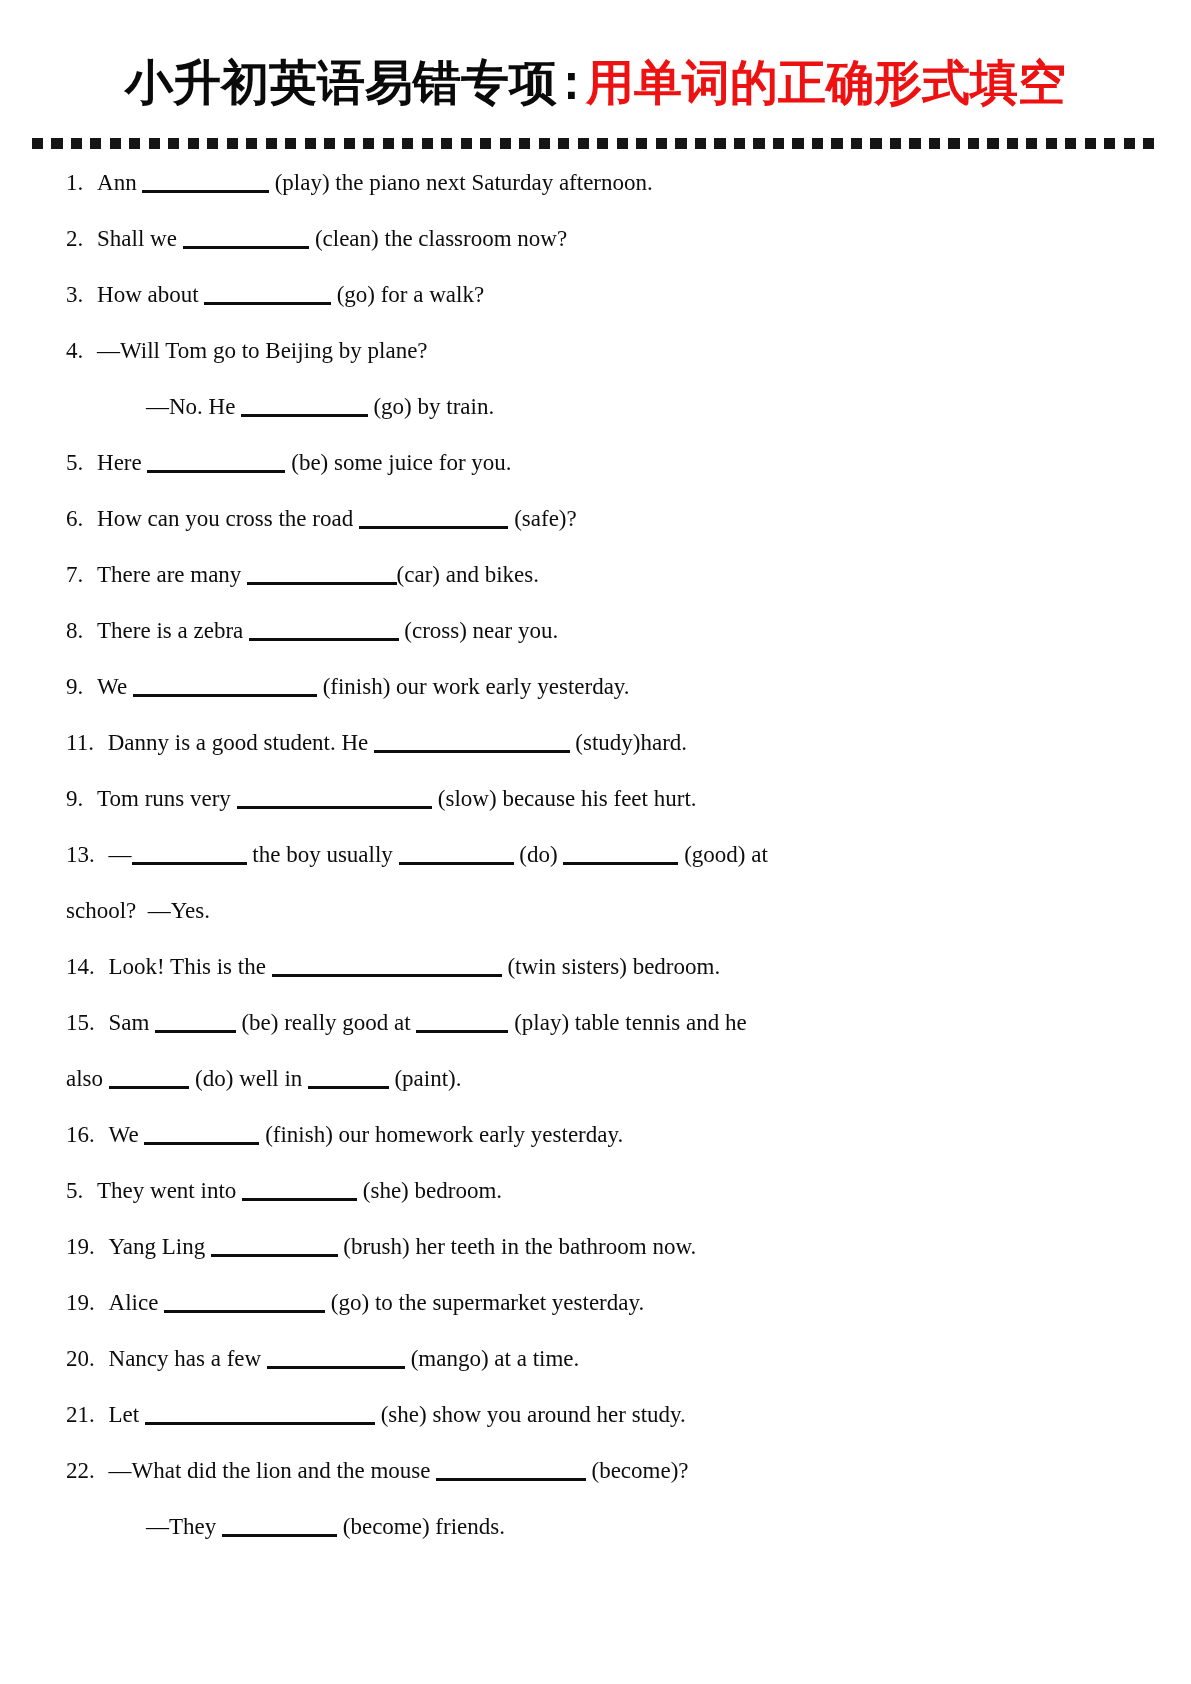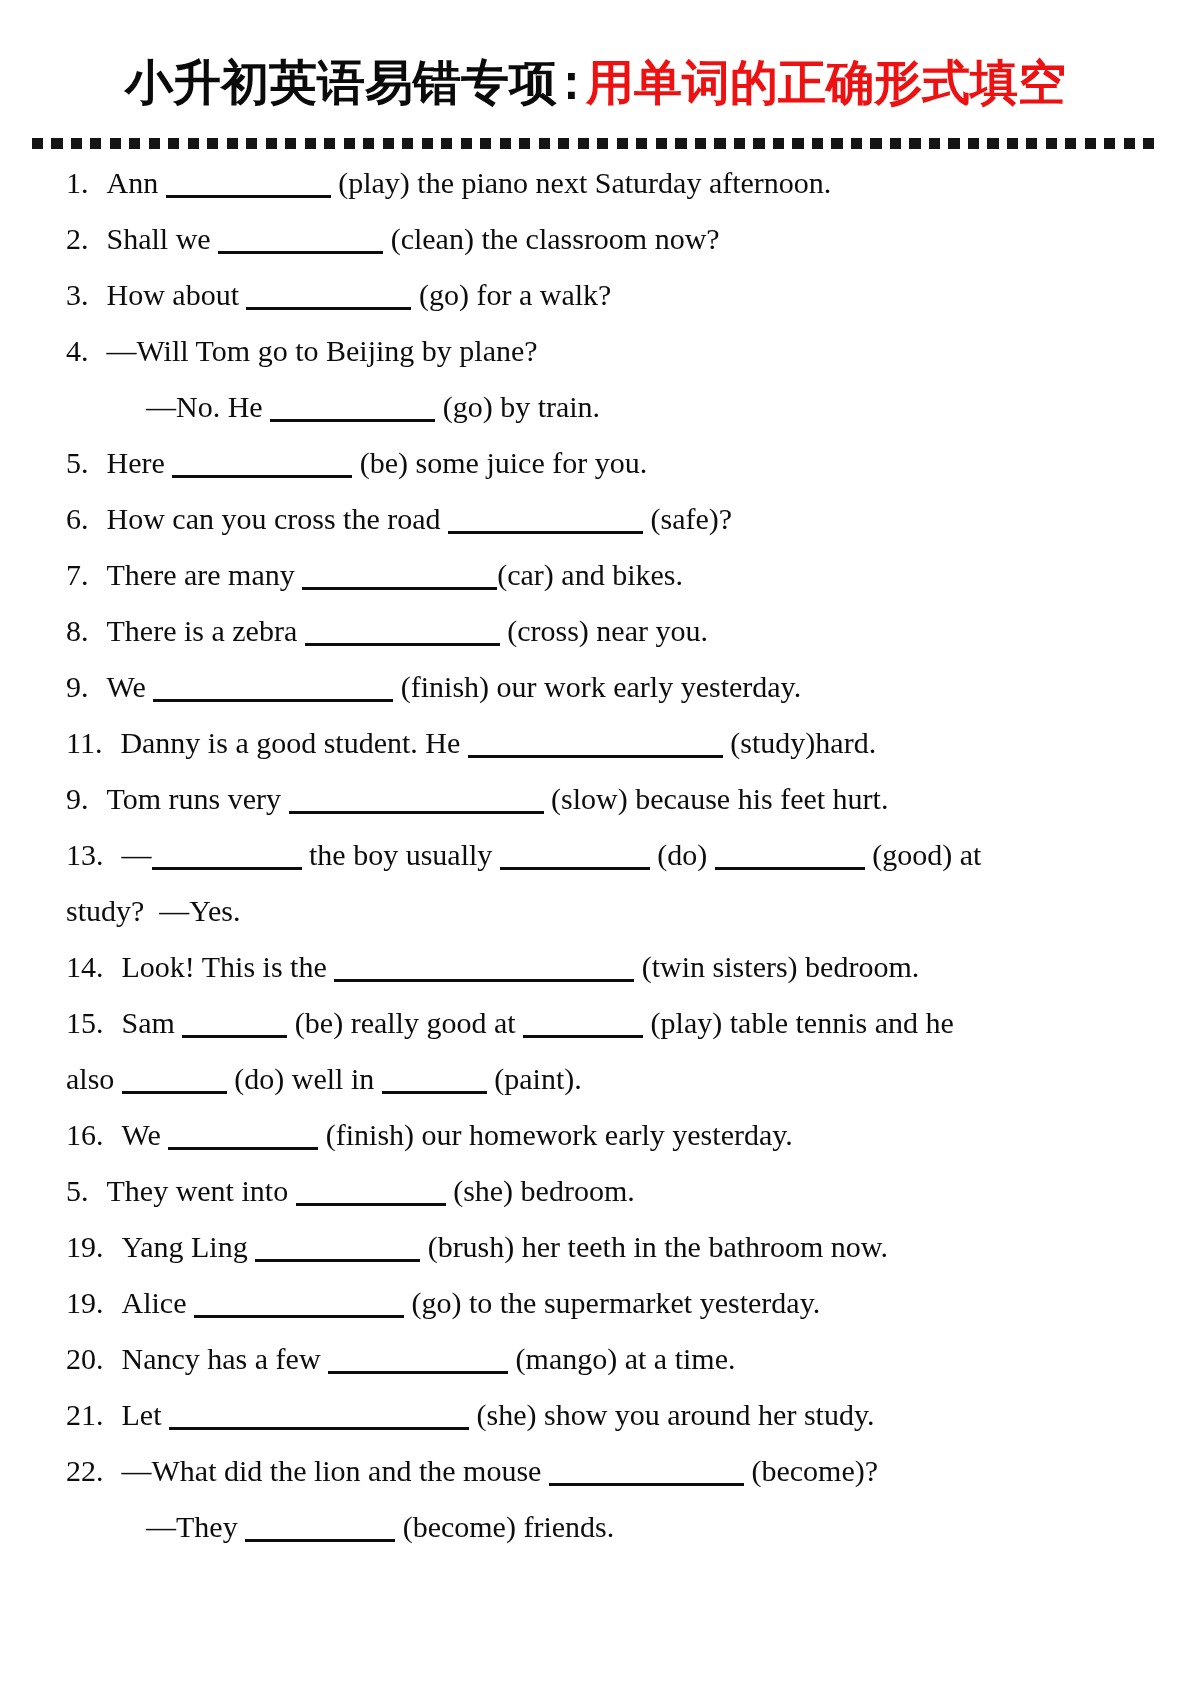--- a/index.html
+++ b/index.html
@@ -23,21 +23,21 @@
     white-space:nowrap;
     color:#0a0a0a;
   }
   .dotted{
     width:1128px;height:11px;
     margin:14px auto 0 auto;
     background:repeating-linear-gradient(90deg,#151515 0 11px,transparent 11px 19.5px);
   }
   .list{
     padding:6px 37px 0 66px;
-    font-size:30px;
+    font-size:23px;
   }
   .line{
     line-height:56px;
     white-space:pre-wrap;
   }
   .line.dialog{padding-left:80px;}
   .line.flush{padding-left:0;}
   .num{margin-right:0.6em;}
   .blank{
     display:inline-block;
@@ -59,21 +59,21 @@
       <div class="line lead"><span class="num">4.</span><span>—Will Tom go to Beijing by plane?</span></div>
       <div class="line dialog"><span>—No. He <span class="blank" style="width: 5.5em;"></span> (go) by train.</span></div>
       <div class="line lead"><span class="num">5.</span><span>Here <span class="blank" style="width: 6em;"></span> (be) some juice for you.</span></div>
       <div class="line lead"><span class="num">6.</span><span>How can you cross the road <span class="blank" style="width: 6.5em;"></span> (safe)?</span></div>
       <div class="line lead"><span class="num">7.</span><span>There are many <span class="blank" style="width: 6.5em;"></span>(car) and bikes.</span></div>
       <div class="line lead"><span class="num">8.</span><span>There is a zebra <span class="blank" style="width: 6.5em;"></span> (cross) near you.</span></div>
       <div class="line lead"><span class="num">9.</span><span>We <span class="blank" style="width: 8em;"></span> (finish) our work early yesterday.</span></div>
       <div class="line lead"><span class="num">11.</span><span>Danny is a good student. He <span class="blank" style="width: 8.5em;"></span> (study)hard.</span></div>
       <div class="line lead"><span class="num">9.</span><span>Tom runs very <span class="blank" style="width: 8.5em;"></span> (slow) because his feet hurt.</span></div>
       <div class="line lead"><span class="num">13.</span><span>—<span class="blank" style="width: 5em;"></span> the boy usually <span class="blank" style="width: 5em;"></span> (do) <span class="blank" style="width: 5em;"></span> (good) at</span></div>
-      <div class="line flush"><span>study?  —Yes.</span></div>
+      <div class="line flush"><span>school?  —Yes.</span></div>
       <div class="line lead"><span class="num">14.</span><span>Look! This is the <span class="blank" style="width: 10em;"></span> (twin sisters) bedroom.</span></div>
       <div class="line lead"><span class="num">15.</span><span>Sam <span class="blank" style="width: 3.5em;"></span> (be) really good at <span class="blank" style="width: 4em;"></span> (play) table tennis and he</span></div>
       <div class="line flush"><span>also <span class="blank" style="width: 3.5em;"></span> (do) well in <span class="blank" style="width: 3.5em;"></span> (paint).</span></div>
       <div class="line lead"><span class="num">16.</span><span>We <span class="blank" style="width: 5em;"></span> (finish) our homework early yesterday.</span></div>
       <div class="line lead"><span class="num">5.</span><span>They went into <span class="blank" style="width: 5em;"></span> (she) bedroom.</span></div>
       <div class="line lead"><span class="num">19.</span><span>Yang Ling <span class="blank" style="width: 5.5em;"></span> (brush) her teeth in the bathroom now.</span></div>
       <div class="line lead"><span class="num">19.</span><span>Alice <span class="blank" style="width: 7em;"></span> (go) to the supermarket yesterday.</span></div>
       <div class="line lead"><span class="num">20.</span><span>Nancy has a few <span class="blank" style="width: 6em;"></span> (mango) at a time.</span></div>
       <div class="line lead"><span class="num">21.</span><span>Let <span class="blank" style="width: 10em;"></span> (she) show you around her study.</span></div>
       <div class="line lead"><span class="num">22.</span><span>—What did the lion and the mouse <span class="blank" style="width: 6.5em;"></span> (become)?</span></div>

